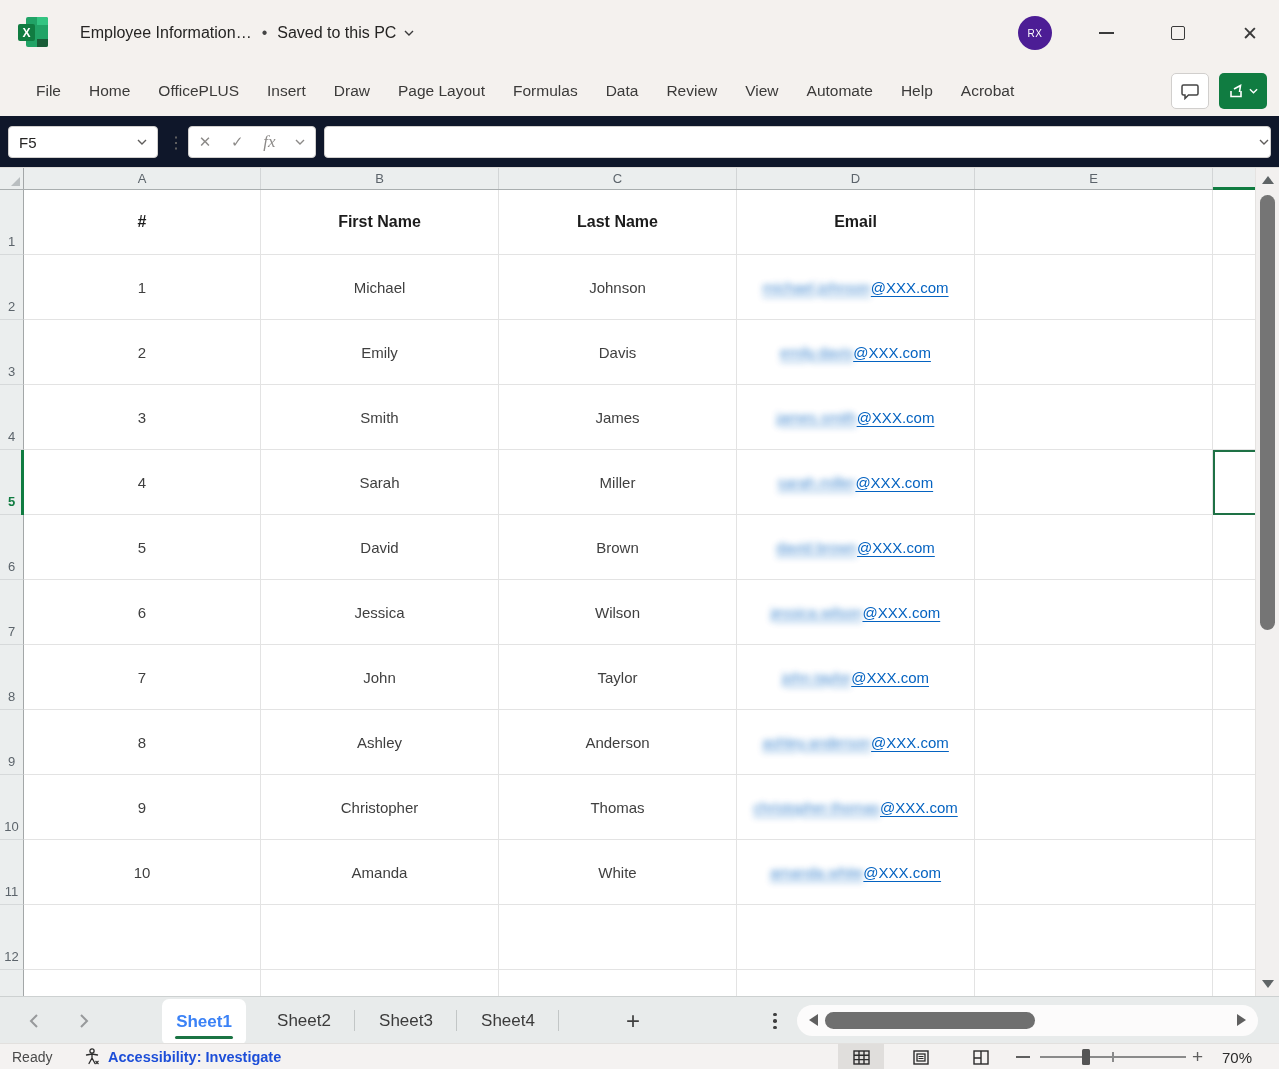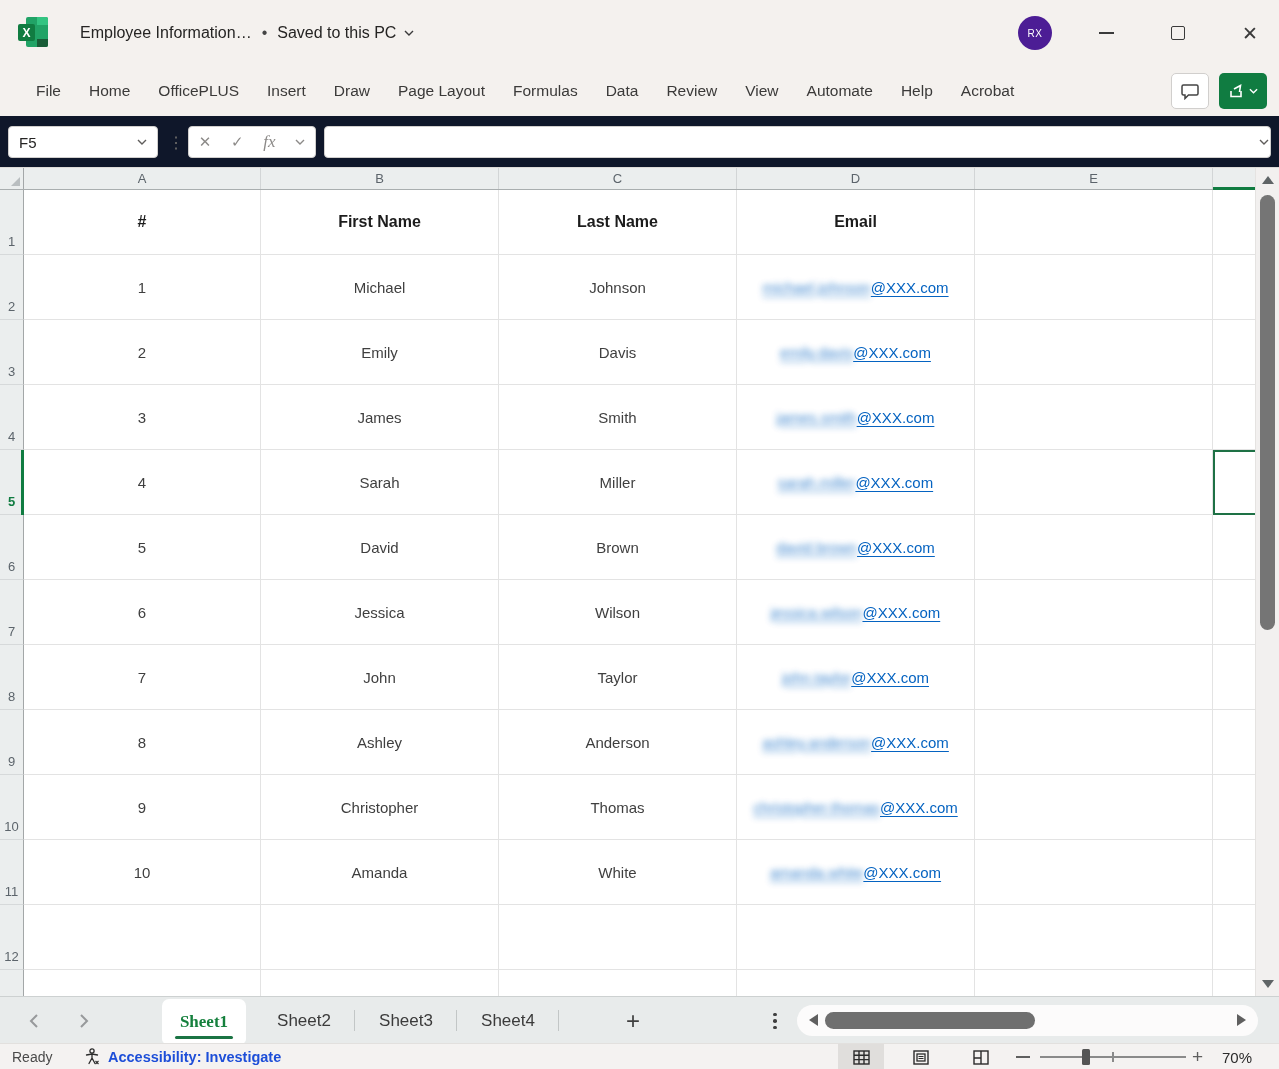--- a/index.html
+++ b/index.html
@@ -73,21 +73,21 @@
   
   .vscroll { position:absolute; right:0; top:0; width:24px; height:828px; background:#f2f0ef; border-left:1px solid #e5e3e1; }
   .tri-up { position:absolute; left:6px; top:8px; width:0; height:0; border-left:6px solid transparent; border-right:6px solid transparent; border-bottom:8px solid #5f6466; }
   .tri-down { position:absolute; left:6px; bottom:8px; width:0; height:0; border-left:6px solid transparent; border-right:6px solid transparent; border-top:8px solid #5f6466; }
   .vthumb { position:absolute; left:4px; top:27px; width:15px; height:435px; background:#757575; border-radius:8px; }
 
   
   .tabbar { position:absolute; top:996px; left:0; width:1279px; height:47px; background:#e8ebeb; border-top:1px solid #cdd1d1; }
   .nav-ch { position:absolute; top:12px; width:24px; height:24px; display:flex; align-items:center; justify-content:center; }
   .tab-active { position:absolute; left:162px; top:2px; width:84px; height:45px; background:#fff; border-radius:7px 7px 5px 5px;
-    display:flex; align-items:center; justify-content:center; font-size:17px; color:#15803d; font-weight:600;font-family:Liberation Serif, serif; }
+    display:flex; align-items:center; justify-content:center; font-size:17px; color:#3b82f6; font-weight:600; }
   .tab-active .under { position:absolute; bottom:5px; left:13px; width:58px; height:3.5px; background:#1b7444; border-radius:2px; }
   .tab { position:absolute; top:0; height:47px; width:102px; display:flex; align-items:center; justify-content:center; font-size:17px; color:#3b3b3b; }
   .tabsep { position:absolute; top:13px; width:1px; height:21px; background:#c2c6c6; }
   .addsheet { position:absolute; left:618px; top:0; width:30px; height:47px; display:flex; align-items:center; justify-content:center; font-size:24px; color:#3f3f3f; font-weight:300; }
   .tb-dots { position:absolute; left:766px; top:10px; width:18px; height:28px; display:flex; flex-direction:column; align-items:center; justify-content:center; gap:3px; }
   .tb-dots i { width:3.5px; height:3.5px; background:#3f3f3f; border-radius:50%; }
   .hscroll { position:absolute; left:797px; top:8px; width:461px; height:31px; background:#fcfbfb; border-radius:16px; }
   .h-left { position:absolute; left:12px; top:9px; width:0; height:0; border-top:6.5px solid transparent; border-bottom:6.5px solid transparent; border-right:9px solid #5f5f5f; }
   .h-right { position:absolute; right:12px; top:9px; width:0; height:0; border-top:6.5px solid transparent; border-bottom:6.5px solid transparent; border-left:9px solid #5f5f5f; }
   .hthumb { position:absolute; left:28px; top:7px; width:210px; height:17px; background:#6f6f6f; border-radius:9px; }
@@ -230,22 +230,22 @@
     <div class="cell w-c">Davis</div>
     <div class="cell w-d">
         <span class="email"><span class="redact">emily.davis</span><span>@XXX.com</span></span>
       </div>
     <div class="cell w-e"></div>
       <div class="cell w-f"></div>
   </div>
   <div class="srow">
     <div class="rh">4</div>
     <div class="cell w-a">3</div>
+    <div class="cell w-c">Smith</div>
     <div class="cell w-b">James</div>
-    <div class="cell w-c">Smith</div>
     <div class="cell w-d">
         <span class="email"><span class="redact">james.smith</span><span>@XXX.com</span></span>
       </div>
     <div class="cell w-e"></div>
       <div class="cell w-f"></div>
   </div>
   <div class="srow">
     <div class="rh sel">5</div>
     <div class="cell w-a">4</div>
     <div class="cell w-b">Sarah</div>

